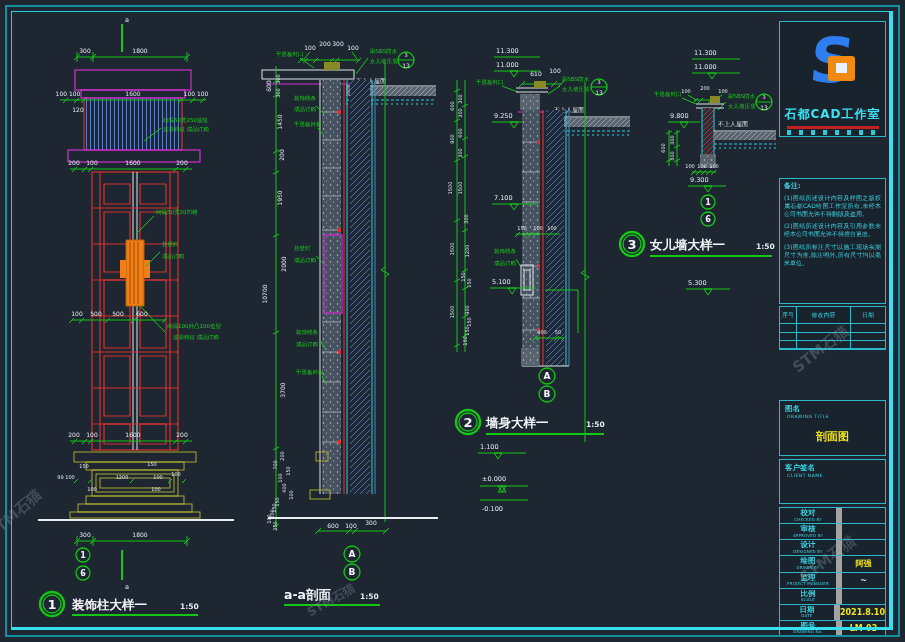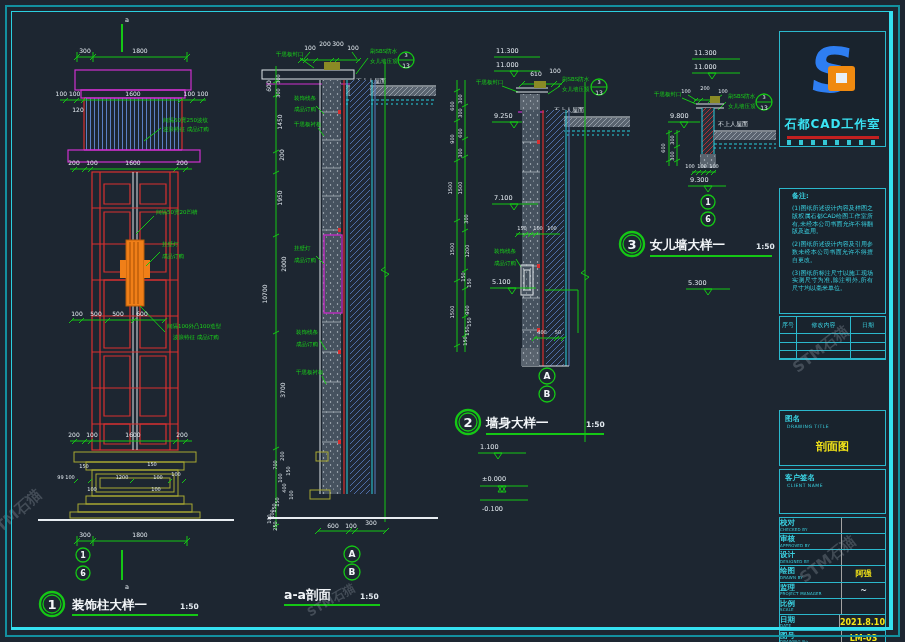--- a/index.html
+++ b/index.html
@@ -23,40 +23,40 @@
 line.gt,path.gt{stroke:#15c715;stroke-width:2;fill:none}
 path.tk{stroke:#15c715;stroke-width:1;fill:none}
 .mag{stroke:#cf30cf;fill:none;stroke-width:1.2}
 .red{stroke:#d93030;fill:none;stroke-width:1.2}
 .oliv{stroke:#a8a832;fill:none;stroke-width:1}
 .wht{stroke:#dfe5ea;fill:none;stroke-width:1}
 .cyn{stroke:#2ad0e0;fill:none;stroke-width:1}
 circle.bub{stroke:#15c715;stroke-width:1.3;fill:none}
 circle.bigbub{stroke:#15c715;stroke-width:2.4;fill:none}
 
-.tb{position:absolute;left:779px;top:17px;width:107px;height:456px;color:#3ad0e0}
+.tb{position:absolute;left:779px;top:7px;width:107px;height:456px;color:#3ad0e0}
 .box{position:absolute;left:0;width:107px;border:1px solid #2bb8cc;background:rgba(10,20,30,.15)}
 .studio{font-size:12px;font-weight:bold;color:#3ae4f4;text-align:center;letter-spacing:1px;margin-top:4px}
 .redline{width:92px;height:3px;background:#c22020;margin:3px auto 1px}
 .dashes{width:92px;height:5px;margin:0 auto;background:repeating-linear-gradient(90deg,rgba(58,228,244,.85) 0 4px,transparent 4px 12px)}
 .addr{font-size:6.5px;line-height:1.45;padding:3px 4px;color:#3ad0e0}
-.notes{font-size:6px;line-height:1.3;padding:3px 12px;color:#3ad0e0}
+.notes{font-size:6px;line-height:1.3;padding:3px 4px;color:#3ad0e0}
 .notes .nt{font-size:7px;font-weight:bold;margin-bottom:3px}
 .notes p{margin-bottom:5px;text-align:justify}
 .revgrid{display:grid;grid-template-columns:17px 54px 1fr;font-size:6px;text-align:center;height:100%}
 .revgrid div{border-right:1px solid #2bb8cc;border-bottom:1px solid #2bb8cc;display:flex;align-items:center;justify-content:center}
 .revgrid div:nth-child(3n){border-right:none}
 .secbox{text-align:center}
 .lab-cn{font-size:7.5px;font-weight:bold;padding-top:3px}
 .lab-en{font-size:4.5px;letter-spacing:.5px}
 .val-y{color:#f5e618;font-size:11px;font-weight:bold;margin-top:6px}
 .staff{display:flex;flex-direction:column}
 .srow{flex:1;display:flex;border-bottom:1px solid #2bb8cc}
 .srow:last-child{border-bottom:none}
-.scell-l{width:62px;border-right:1px solid #a3a3a3;text-align:left;padding-top:1px}
+.scell-l{width:62px;border-right:6px solid #a3a3a3;text-align:center;padding-top:1px}
 .scell-l .cn{font-size:7.5px;font-weight:bold;line-height:1}
 .scell-l .en{font-size:4px;letter-spacing:.2px}
 .scell-r{flex:1;display:flex;align-items:center;justify-content:center;font-size:8px;font-weight:bold;color:#f5e618}
 .wm{position:absolute;color:rgba(148,158,168,.32);font-size:15px;font-weight:bold;white-space:nowrap;pointer-events:none}
 </style>
 </head>
 <body>
 
 <div class="sheet">
 

